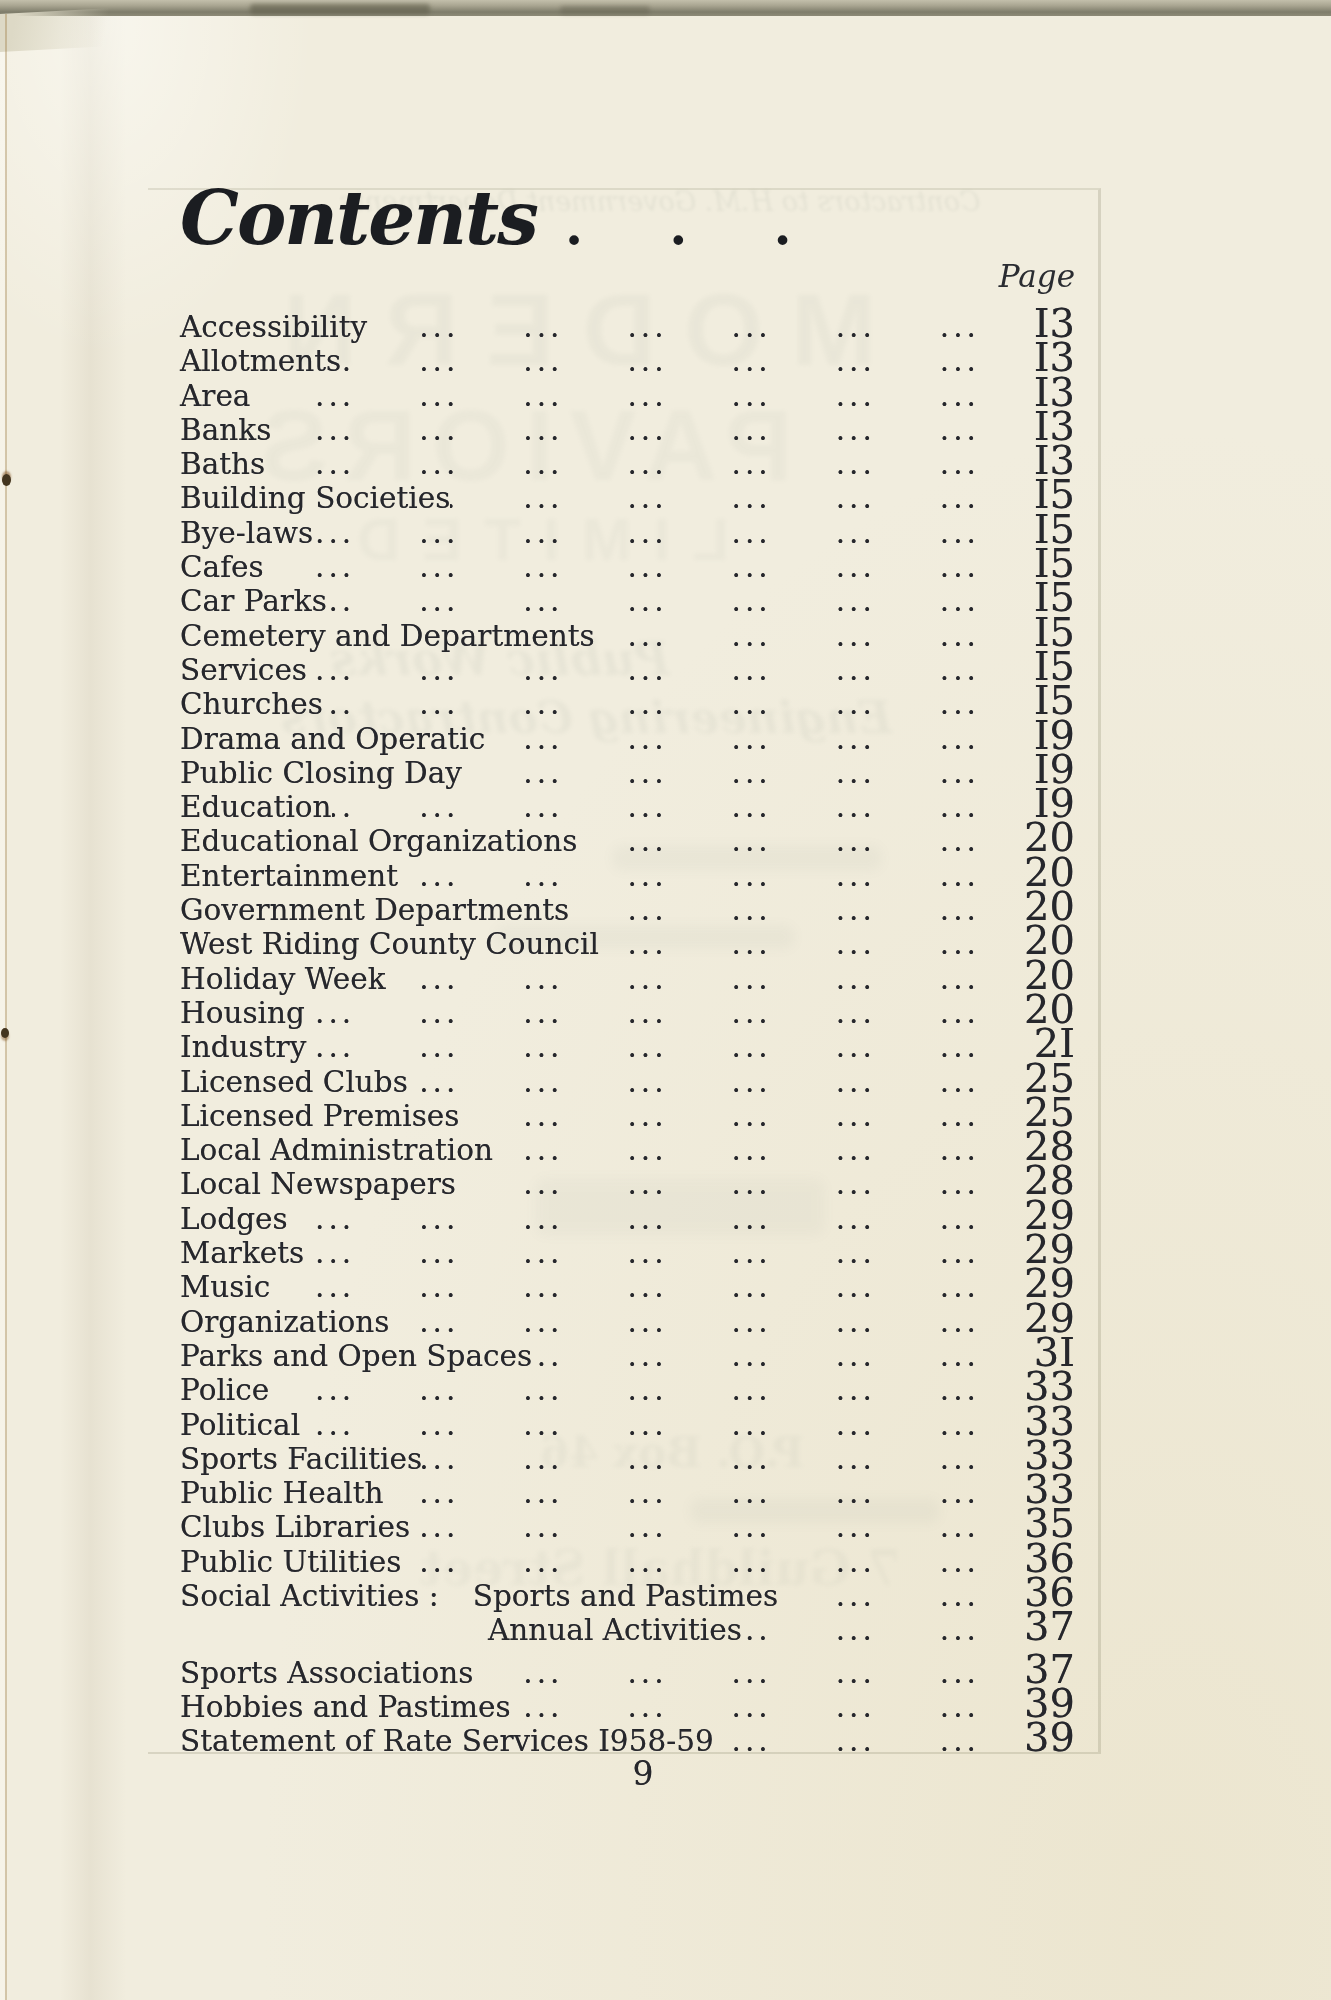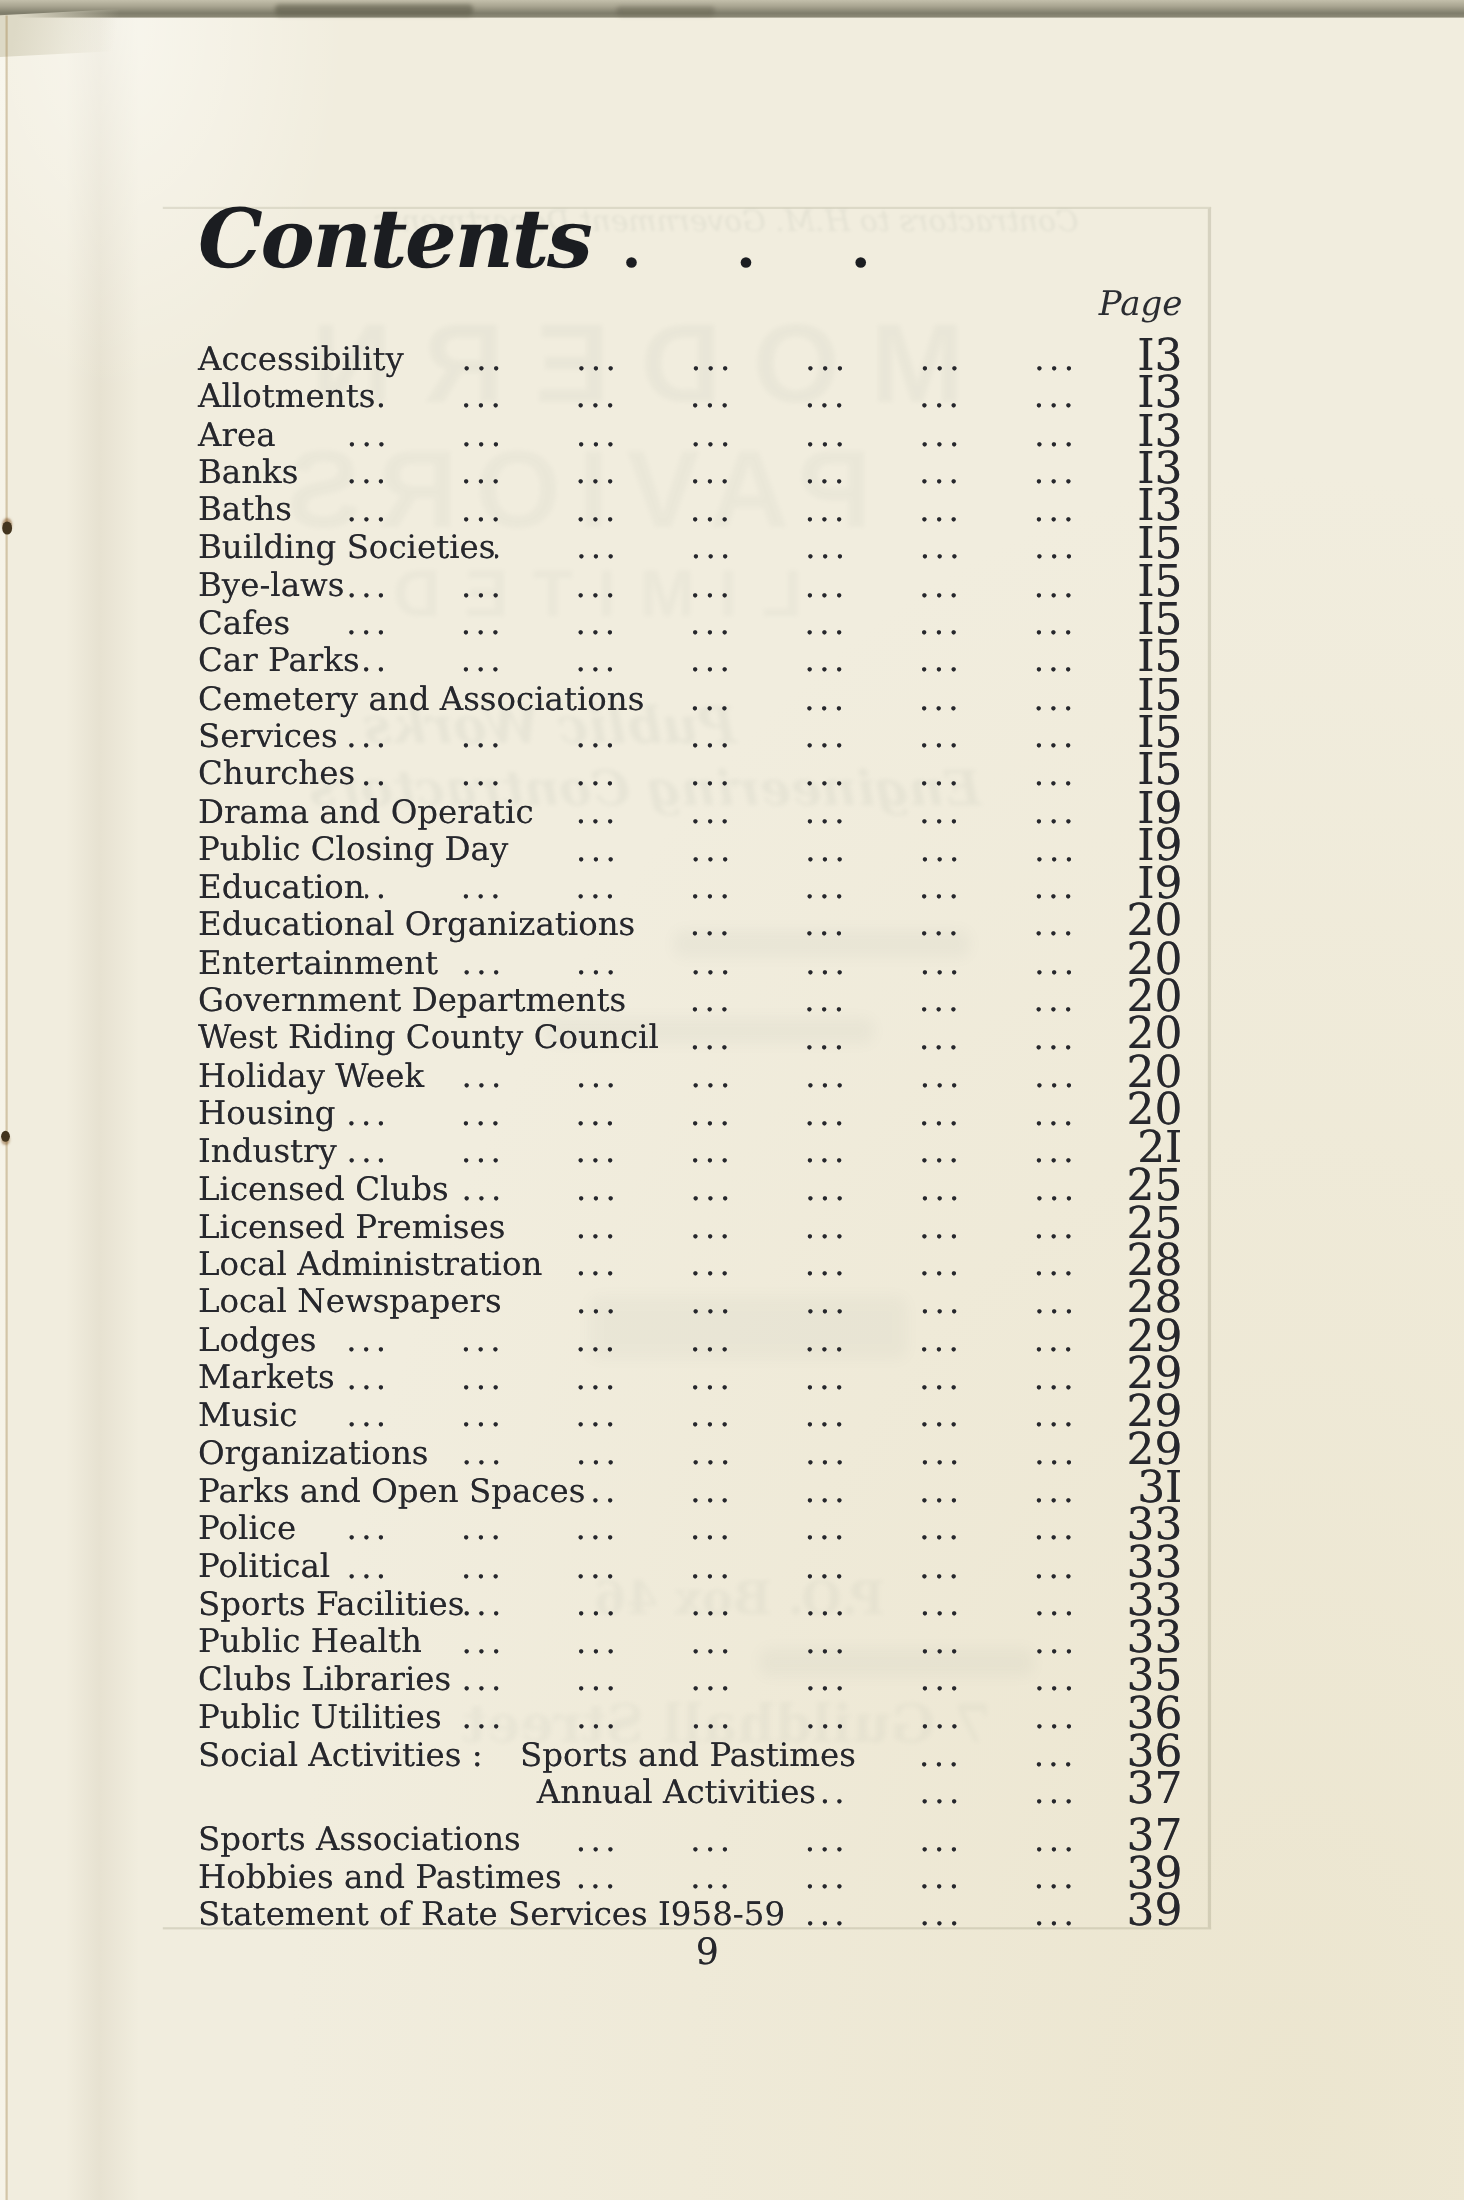--- a/index.html
+++ b/index.html
@@ -147,21 +147,21 @@
         <span class="nm">Cafes</span>
         <span class="lead"><span class="dg">...</span><span class="dg">...</span><span class="dg">...</span><span class="dg">...</span><span class="dg">...</span><span class="dg">...</span><span class="dg">...</span></span>
         <span class="pg">I5</span>
       </div>
       <div class="row">
         <span class="nm">Car Parks</span>
         <span class="lead"><span class="dg">...</span><span class="dg">...</span><span class="dg">...</span><span class="dg">...</span><span class="dg">...</span><span class="dg">...</span><span class="dg">...</span></span>
         <span class="pg">I5</span>
       </div>
       <div class="row">
-        <span class="nm">Cemetery and Associations</span>
+        <span class="nm">Cemetery and Departments</span>
         <span class="lead"><span class="dg">...</span><span class="dg">...</span><span class="dg">...</span><span class="dg">...</span></span>
         <span class="pg">I5</span>
       </div>
       <div class="row">
         <span class="nm">Services</span>
         <span class="lead"><span class="dg">...</span><span class="dg">...</span><span class="dg">...</span><span class="dg">...</span><span class="dg">...</span><span class="dg">...</span><span class="dg">...</span></span>
         <span class="pg">I5</span>
       </div>
       <div class="row">
         <span class="nm">Churches</span>

